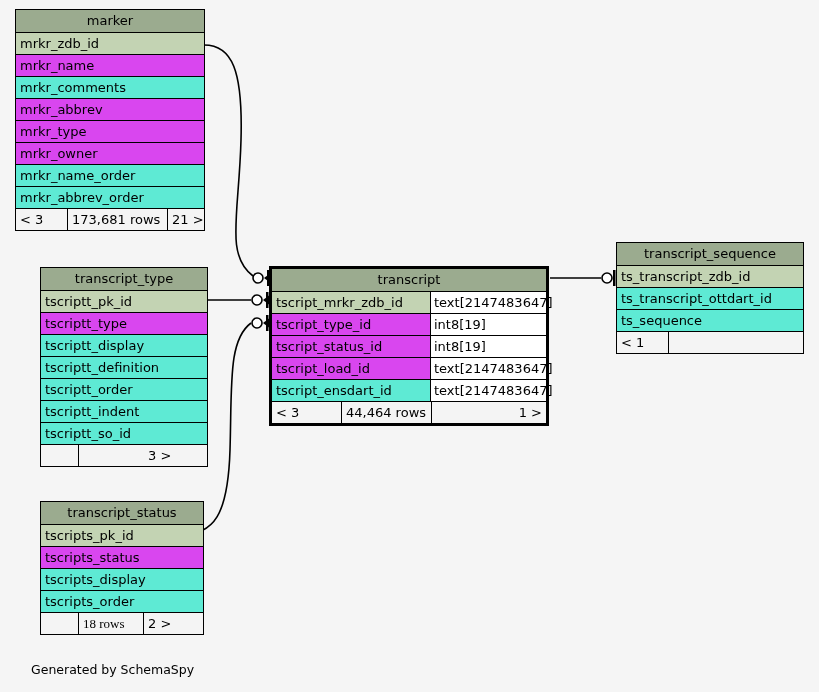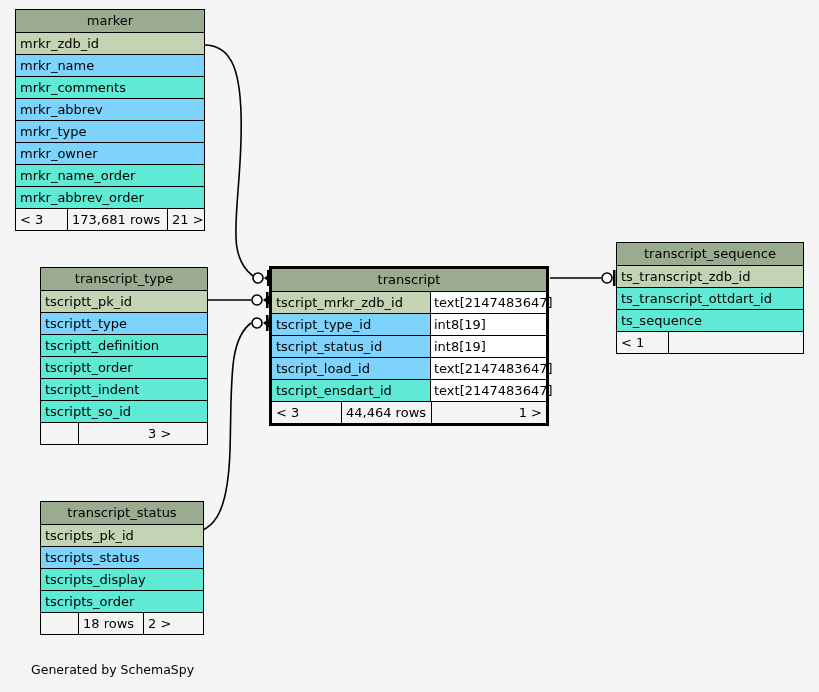--- a/index.html
+++ b/index.html
@@ -56,21 +56,21 @@
 
   .tbl-row {
     display: flex;
     height: 22px;
     line-height: 22px;
     border-bottom: 1px solid #000000;
     box-sizing: border-box;
     background: #5eead4;
   }
   .tbl-row.pk { background: #c3d3b3; }
-  .tbl-row.idx { background: #7dd3fc; }
+  .tbl-row.idx { background: #d946ef; }
 
   .col-name {
     flex: 1 1 auto;
     padding-left: 4px;
     white-space: nowrap;
     overflow: hidden;
     box-sizing: border-box;
   }
   .col-type {
     flex: 0 0 auto;
@@ -183,20 +183,23 @@
 
   <div class="table-node" style="left:40px; top:267px; width:168px;">
     <div class="tbl-title">transcript_type</div>
     <div class="tbl-row pk">
       <div class="col-name">tscriptt_pk_id</div>
     </div>
     <div class="tbl-row idx">
       <div class="col-name">tscriptt_type</div>
     </div>
     <div class="tbl-row">
+      <div class="col-name">tscriptt_display</div>
+    </div>
+    <div class="tbl-row">
       <div class="col-name">tscriptt_definition</div>
     </div>
     <div class="tbl-row">
       <div class="col-name">tscriptt_order</div>
     </div>
     <div class="tbl-row">
       <div class="col-name">tscriptt_indent</div>
     </div>
     <div class="tbl-row">
       <div class="col-name">tscriptt_so_id</div>
@@ -217,21 +220,21 @@
       <div class="col-name">tscripts_status</div>
     </div>
     <div class="tbl-row">
       <div class="col-name">tscripts_display</div>
     </div>
     <div class="tbl-row">
       <div class="col-name">tscripts_order</div>
     </div>
     <div class="tbl-footer">
       <div class="ft-cell" style="width:38px;"></div>
-      <div class="ft-cell" style="width:65px;">18 rows</div>
+      <div class="ft-cell" style="width:65px;font-family:Liberation Serif, serif;">18 rows</div>
       <div class="ft-cell" style="width:35px;">2 &gt;</div>
     </div>
   </div>
 
   <div class="table-node focal" style="left:269px; top:242px; width:280px;">
     <div class="tbl-title">transcript</div>
     <div class="tbl-row pk">
       <div class="col-name">tscript_mrkr_zdb_id</div>
       <div class="col-type" style="width:116px;">text[2147483647]</div>
     </div>

